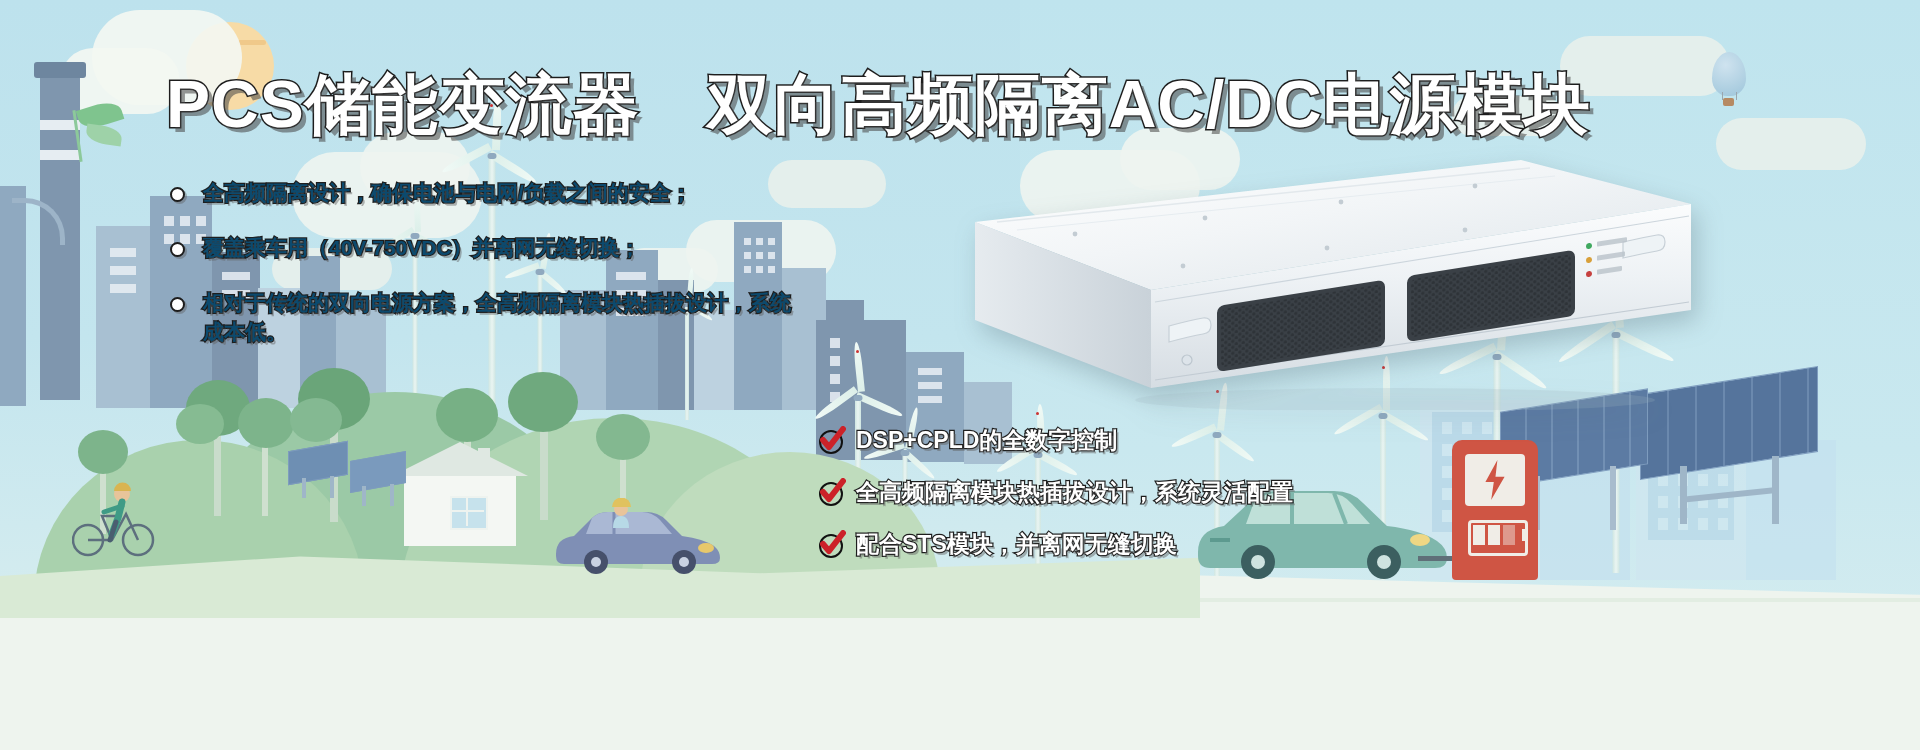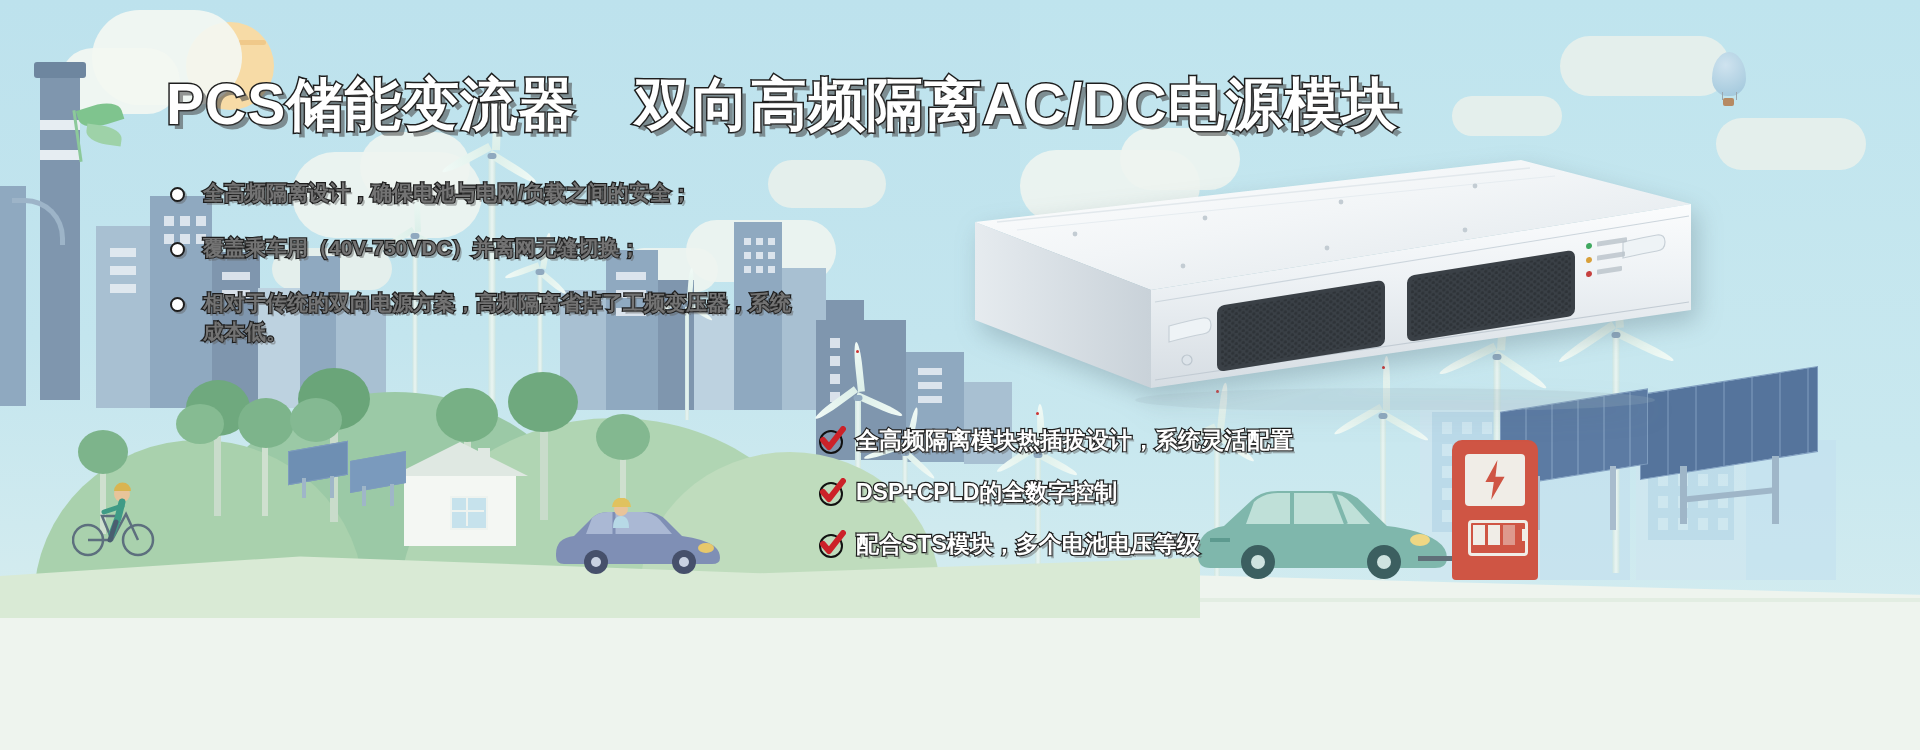--- a/index.html
+++ b/index.html
@@ -41,32 +41,32 @@
        background:linear-gradient(90deg,#dcefe9,#f1faf6);border-radius:0 50% 50% 0;}
   .tip{position:absolute;width:3px;height:3px;background:#cc3333;border-radius:50%;}
 
   
   .solar{position:absolute;}
   .solar .panel{position:absolute;background:#5f7fa6;border:1px solid #7e9cbe;}
   .solar .leg{position:absolute;background:#9fb6c8;}
 
   
   .title-wrap{position:absolute;left:166px;top:68px;width:1200px;height:72px;z-index:40;}
-  .title{font-size:57px;font-weight:bold;color:#ffffff;letter-spacing:1px;
+  .title{font-size:66px;font-weight:bold;color:#ffffff;letter-spacing:1px;
      line-height:72px;white-space:nowrap;
      -webkit-text-stroke:3px #1d1d1d;paint-order:stroke fill;
      text-shadow:5px 5px 0 rgba(70,70,70,.55);}
 
   
   .bullets{position:absolute;left:170px;top:178px;width:700px;z-index:40;}
   .bullet-row{display:flex;align-items:flex-start;margin-bottom:26px;}
   .bullet-dot{width:11px;height:11px;border-radius:50%;background:#ffffff;
      border:2px solid #1d1d1d;flex:0 0 auto;margin-top:9px;margin-right:18px;
      box-shadow:2px 2px 0 rgba(90,90,90,.4);}
-  .bullet-text{font-size:21px;font-weight:bold;color:#737373;line-height:29px;
+  .bullet-text{font-size:21px;font-weight:bold;color:#0c4a6e;line-height:29px;
      -webkit-text-stroke:2.4px #1d1d1d;paint-order:stroke fill;
      text-shadow:2.5px 2.5px 0 rgba(95,95,95,.45);}
 
   
   .checks{position:absolute;left:818px;top:425px;width:640px;z-index:40;}
   .check-row{display:flex;align-items:center;margin-bottom:22px;}
   .check-ico{position:relative;width:28px;height:28px;flex:0 0 auto;margin-right:10px;}
   .check-ico .ring{position:absolute;left:1px;top:4px;width:20px;height:20px;
      border:2.5px solid #111;border-radius:50%;background:transparent;}
   .check-ico svg{position:absolute;left:0;top:0;width:28px;height:28px;}
@@ -503,47 +503,47 @@
     <div class="bullet-row">
       <div class="bullet-dot"></div>
       <div class="bullet-text">全高频隔离设计，确保电池与电网/负载之间的安全；</div>
     </div>
     <div class="bullet-row">
       <div class="bullet-dot"></div>
       <div class="bullet-text">覆盖乘车用（40V-750VDC）并离网无缝切换；</div>
     </div>
     <div class="bullet-row" style="margin-bottom:0;">
       <div class="bullet-dot"></div>
-      <div class="bullet-text" style="max-width:600px;white-space:normal;">相对于传统的双向电源方案，高频隔离省掉了工频变压器，系统成本低。</div>
+      <div class="bullet-text" style="max-width:600px;white-space:normal;">相对于传统的双向电源方案，全高频隔离模块热插拔设计，系统成本低。</div>
     </div>
   </div>
 
   <div class="checks">
+    <div class="check-row">
+      <div class="check-ico">
+        <div class="ring"></div>
+        <svg viewBox="0 0 28 28">
+          <path d="M5 14 L11 21 L25 3" fill="none" stroke="#cc2229" stroke-width="6" stroke-linecap="round" stroke-linejoin="round"></path>
+        </svg>
+      </div>
+      <div class="check-text">DSP+CPLD的全数字控制</div>
+    </div>
     <div class="check-row">
       <div class="check-ico">
         <div class="ring"></div>
         <svg viewBox="0 0 28 28">
           <path d="M5 14 L11 21 L25 3" fill="none" stroke="#cc2229" stroke-width="6" stroke-linecap="round" stroke-linejoin="round"></path>
         </svg>
       </div>
       <div class="check-text">全高频隔离模块热插拔设计，系统灵活配置</div>
     </div>
-    <div class="check-row">
-      <div class="check-ico">
-        <div class="ring"></div>
-        <svg viewBox="0 0 28 28">
-          <path d="M5 14 L11 21 L25 3" fill="none" stroke="#cc2229" stroke-width="6" stroke-linecap="round" stroke-linejoin="round"></path>
-        </svg>
-      </div>
-      <div class="check-text">DSP+CPLD的全数字控制</div>
-    </div>
     <div class="check-row" style="margin-bottom:0;">
       <div class="check-ico">
         <div class="ring"></div>
         <svg viewBox="0 0 28 28">
           <path d="M5 14 L11 21 L25 3" fill="none" stroke="#cc2229" stroke-width="6" stroke-linecap="round" stroke-linejoin="round"></path>
         </svg>
       </div>
-      <div class="check-text">配合STS模块，多个电池电压等级</div>
+      <div class="check-text">配合STS模块，并离网无缝切换</div>
     </div>
   </div>
 
 </div>
 
 </body></html>

